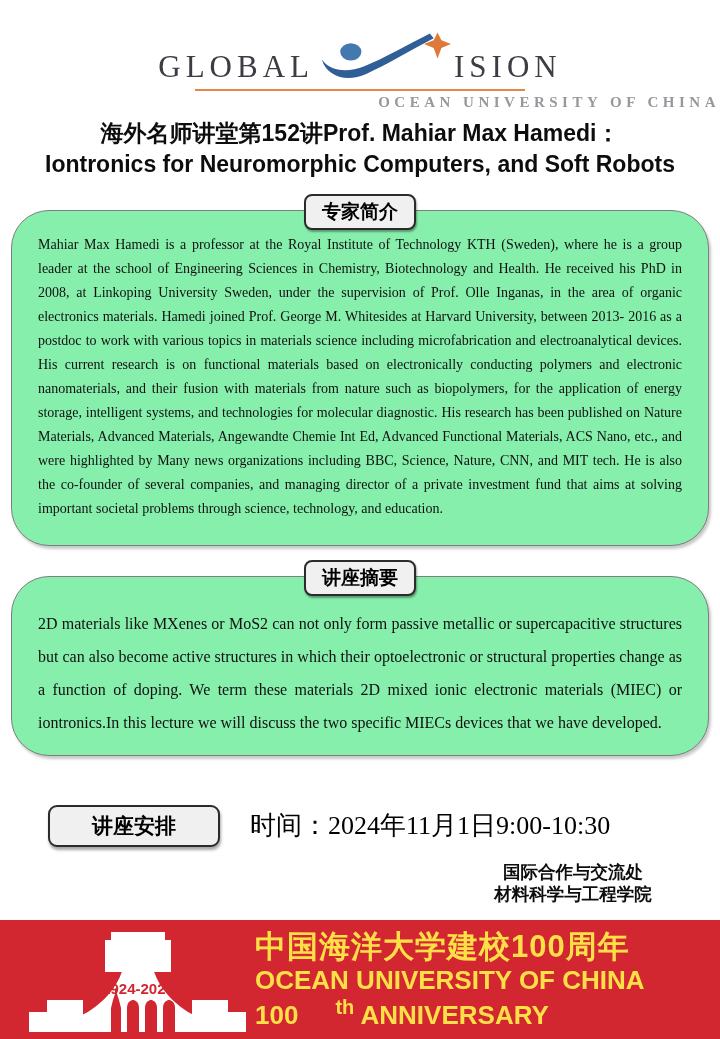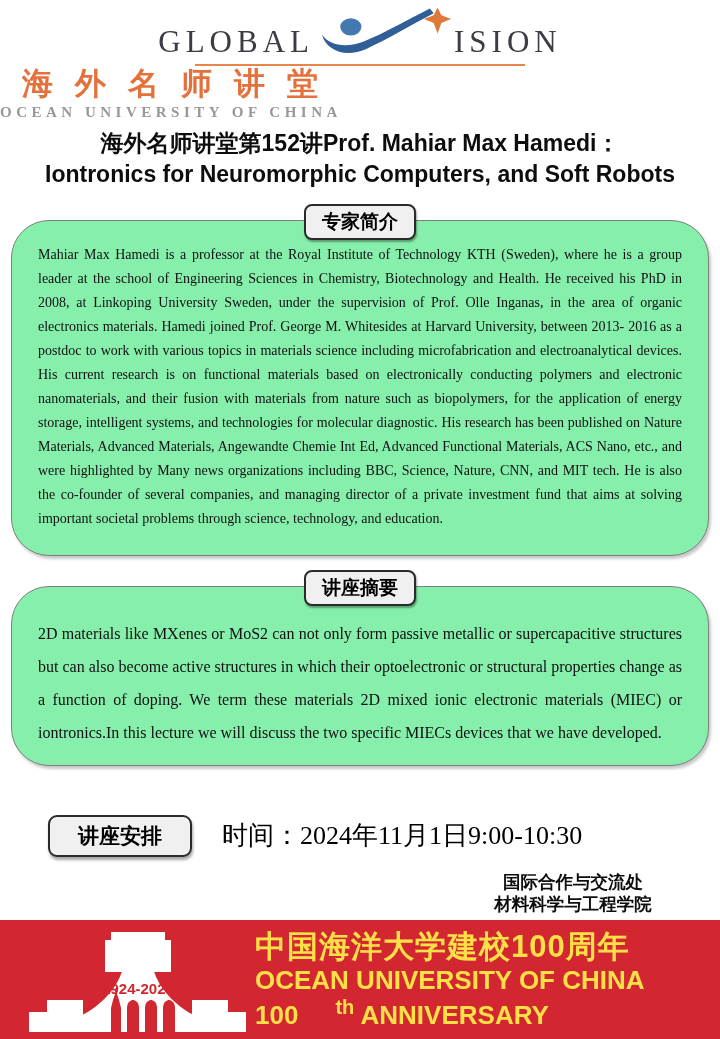--- a/index.html
+++ b/index.html
@@ -6,21 +6,21 @@
   body {
     width:720px; height:1039px;
     background:#ffffff;
     font-family:"Liberation Sans", sans-serif;
     position:relative;
     overflow:hidden;
   }
   .page { width:720px; height:1039px; position:relative; }
 
   
-  .logo-block { padding-top:0; text-align:left; }
+  .logo-block { padding-top:25px; text-align:right; }
   .logo-line1 { display:flex; justify-content:center; align-items:flex-end; height:60px; }
   .logo-global, .logo-ision {
     font-family:"Liberation Serif", serif;
     font-size:31px; letter-spacing:5px; color:#3c3c44;
     line-height:1; padding-bottom:3px; font-weight:500;
   }
   .eye-icon { width:132px; height:58px; margin:0 2px -4px 6px; }
   .logo-lectures {
     font-family:"Liberation Serif", serif;
     font-size:43px; letter-spacing:9px; color:#2b2b31;
@@ -75,21 +75,21 @@
     font-size:16px; line-height:33px; text-align:justify;
     color:#101010; padding:30px 26px 16px 26px;
   }
 
   
   .schedule-row { display:flex; align-items:center; margin-top:46px; }
   .schedule-badge {
     display:inline-block; margin-left:48px;
     background:#f0f0f0;
     border:2px solid #2b2b2b; border-radius:9px;
-    padding:5px 28px;
+    padding:5px 42px;
     font-size:21px; font-weight:bold; color:#000;
     box-shadow:1px 3px 3px rgba(0,0,0,0.35);
     white-space:nowrap;
   }
   .schedule-info {
     margin-left:30px;
     font-family:"Liberation Serif", serif;
     font-size:26px; color:#000; line-height:1.85;
   }
   .schedule-line span { font-family:"Liberation Serif", serif; }
@@ -124,21 +124,20 @@
     <div class="logo-line1">
       <span class="logo-global">GLOBAL</span>
       <svg class="eye-icon" viewBox="0 0 137 57" aria-hidden="true">
         <path d="M2,28 C6,44 26,53 48,43 C70,33 95,18 118,6 L114,1 C92,12 66,27 46,35 C28,42 10,40 2,28 Z" fill="#2f5f96"></path>
         <ellipse cx="32" cy="20" rx="11" ry="9" fill="#4479b0"></ellipse>
         <path d="M122,0 L126,8 L136,12 L126,16 L122,27 L118,16 L108,12 L118,8 Z" fill="#dd7a3a"></path>
       </svg>
       <span class="logo-ision">ISION</span>
     </div>
     <div class="logo-rule"></div>
-    <div class="logo-calligraphy">海外名师讲堂</div>
     <div class="logo-univ">OCEAN UNIVERSITY OF CHINA</div>
   </div>
 
   <div class="poster-title">
     <div>海外名师讲堂第152讲Prof. Mahiar Max Hamedi：</div>
     <div>Iontronics for Neuromorphic Computers, and Soft Robots</div>
   </div>
 
   <div class="section section-bio">
     <div class="badge">专家简介</div>

